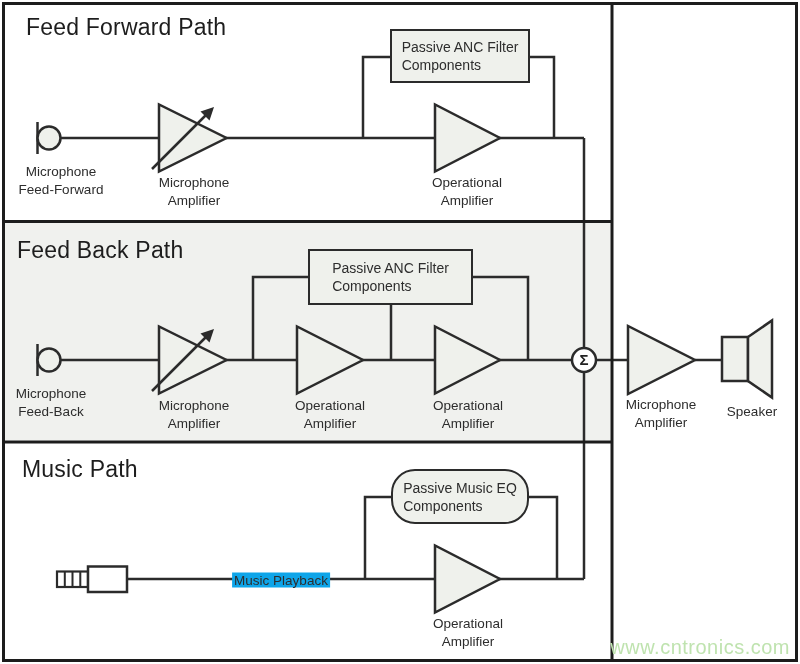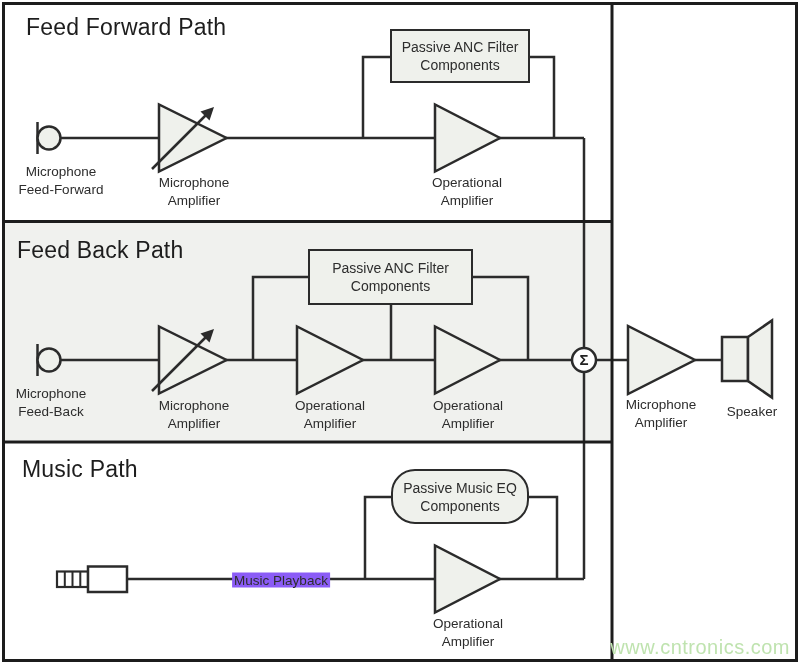--- a/index.html
+++ b/index.html
@@ -21,25 +21,25 @@
     position:absolute;font-size:23px;line-height:26px;color:var(--title);
     letter-spacing:0.2px;white-space:nowrap;
   }
   .label{
     position:absolute;font-size:13.5px;line-height:17.5px;color:var(--ink);
     text-align:center;white-space:pre-line;transform:translateX(-50%);
   }
   .fbox{
     position:absolute;box-sizing:border-box;border:2.5px solid var(--line);
     background:var(--fill);display:flex;align-items:center;justify-content:center;
-    font-size:14px;line-height:18px;color:var(--ink);text-align:center;
+    font-size:14px;line-height:18px;color:var(--ink);
     white-space:pre-line;
   }
   .inline-label{
-    position:absolute;transform:translate(-50%,-50%);background:#8b5cf6;
+    position:absolute;transform:translate(-50%,-50%);background:#0ea5e9;
     font-size:13.5px;color:var(--ink);padding:0 2px;white-space:nowrap;
   }
   .sum-glyph{
     position:absolute;transform:translate(-50%,-52%);font-size:15px;
     color:#222;font-weight:600;
   }
   .watermark{
     position:absolute;right:10px;top:636px;font-size:20px;color:var(--wm);
     letter-spacing:0.5px;white-space:nowrap;margin-left:36px;
   }

